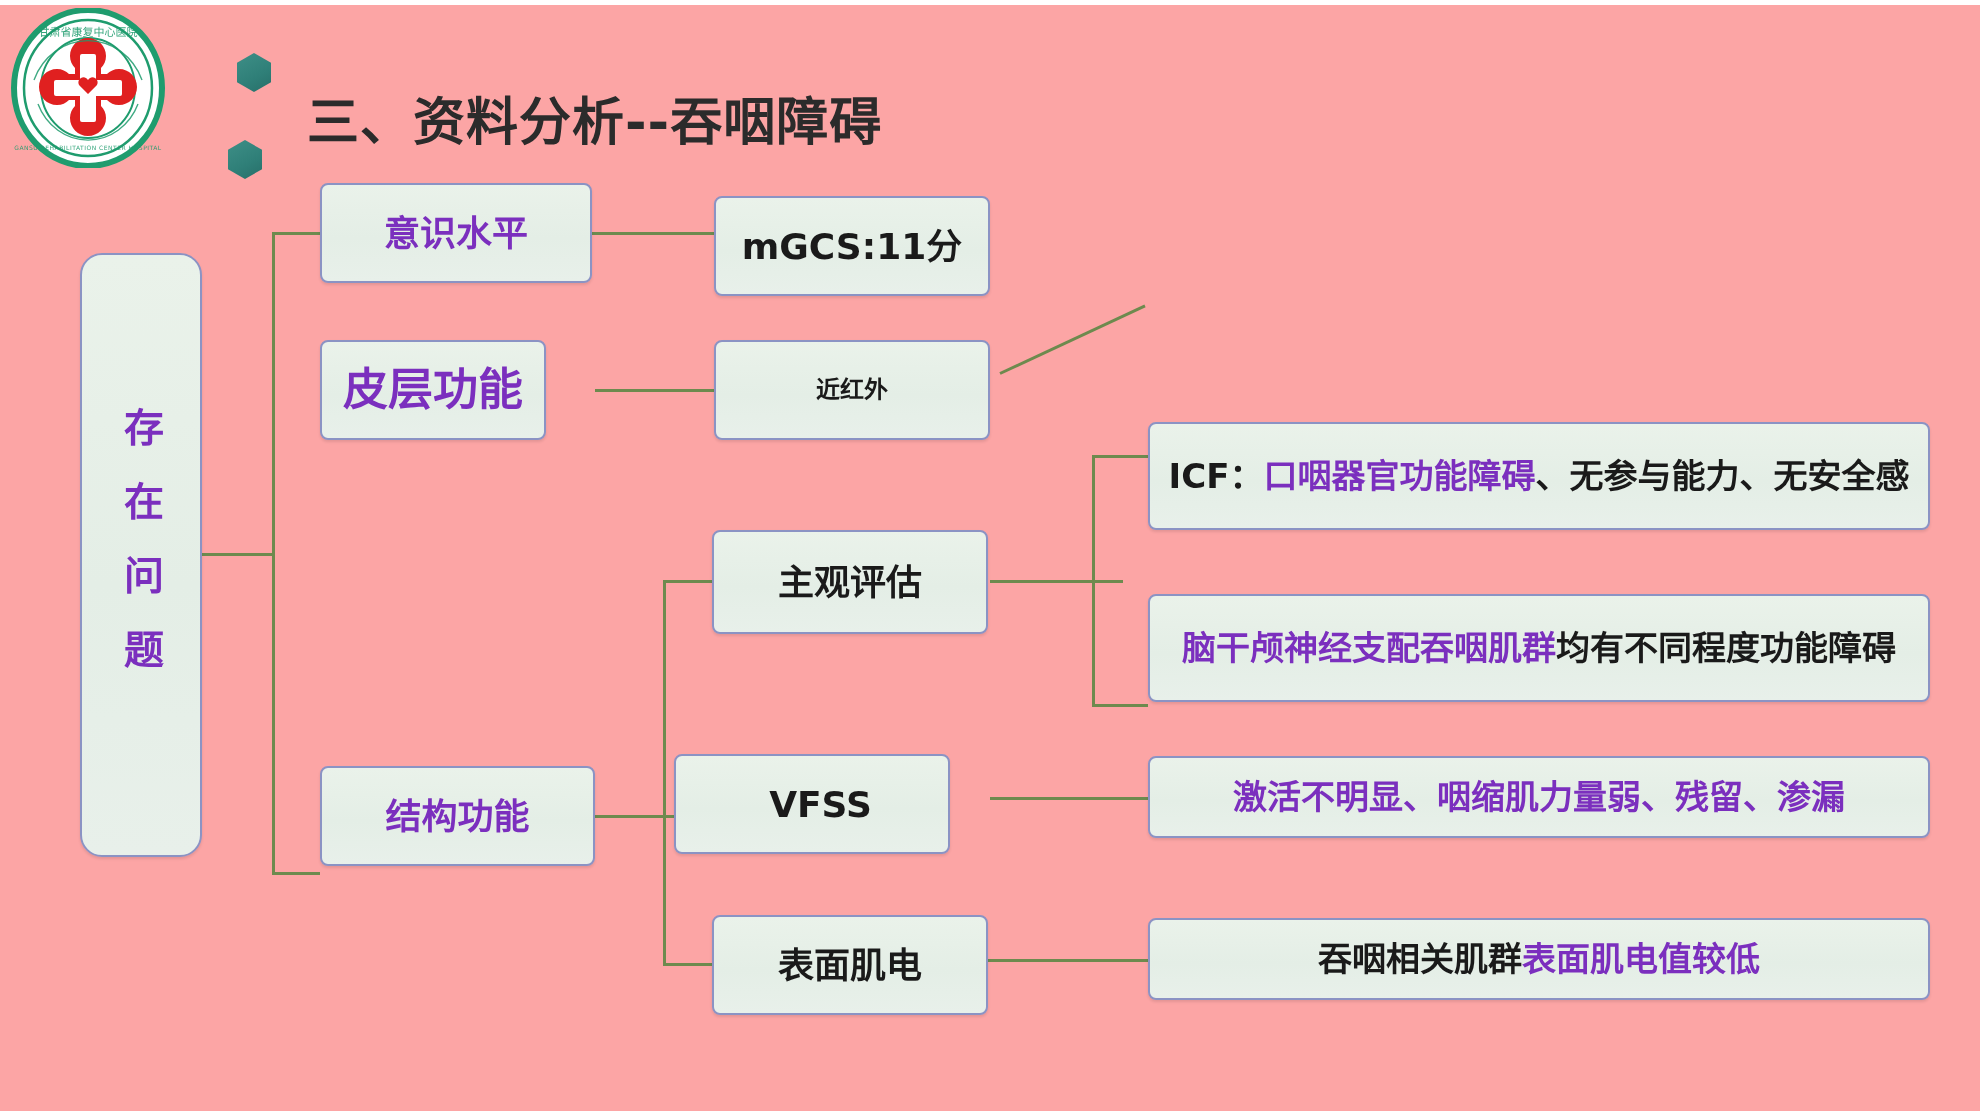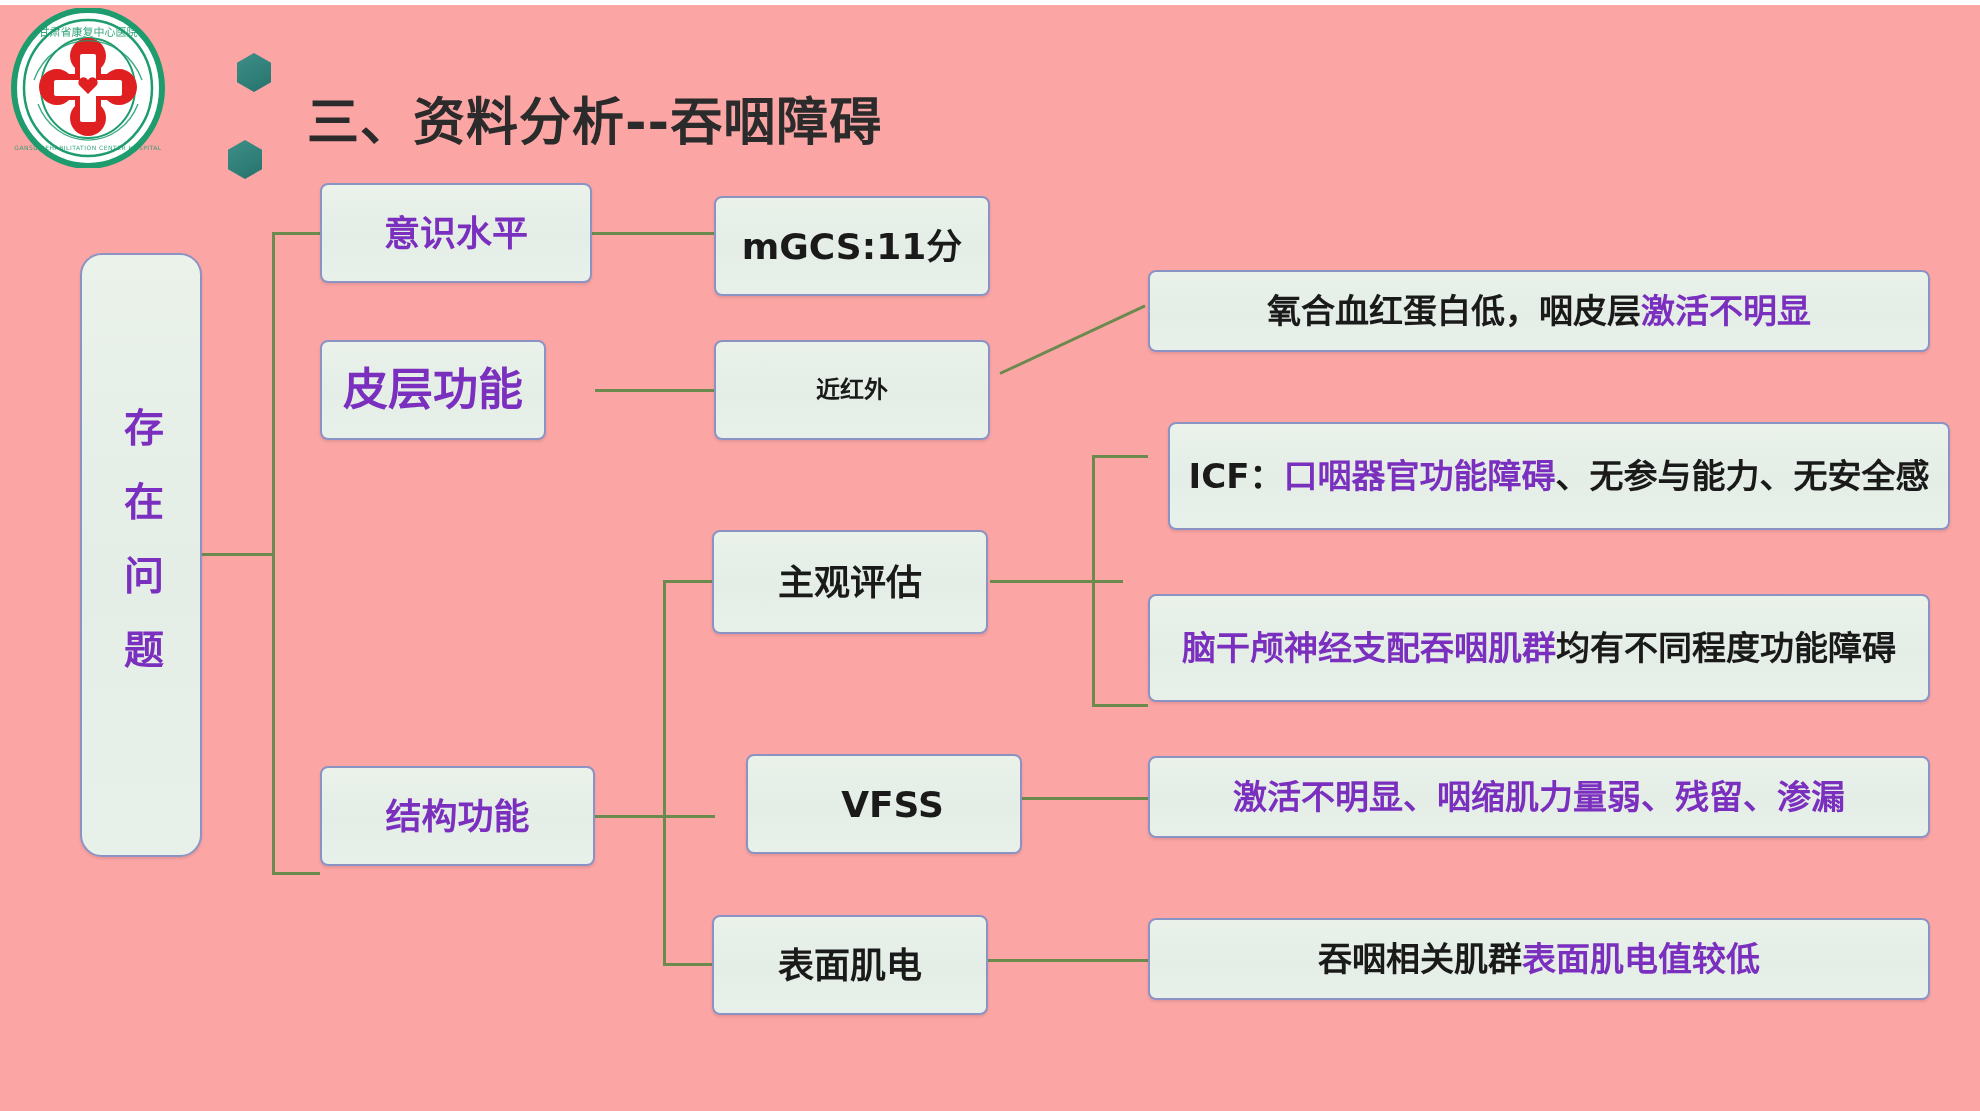--- a/index.html
+++ b/index.html
@@ -103,26 +103,26 @@
 
   
   #node-l2-0 { left: 320px; top: 183px;  width: 272px; height: 100px; font-size: 36px; }
   #node-l2-1 { left: 320px; top: 340px;  width: 226px; height: 100px; font-size: 45px; }
   #node-l2-2 { left: 320px; top: 766px;  width: 275px; height: 100px; font-size: 36px; }
 
   
   #node-l3-0 { left: 714px; top: 196px;  width: 276px; height: 100px; font-size: 36px; text-align: right; }
   #node-l3-1 { left: 714px; top: 340px;  width: 276px; height: 100px; font-size: 24px; }
   #node-l3-2 { left: 712px; top: 530px;  width: 276px; height: 104px; font-size: 36px; }
-  #node-l3-3 { left: 746px; top: 754px;  width: 276px; height: 100px; font-size: 36px; padding-left: 17px; }
+  #node-l3-3 { left: 674px; top: 754px;  width: 276px; height: 100px; font-size: 36px; padding-left: 17px; }
   #node-l3-4 { left: 712px; top: 915px;  width: 276px; height: 100px; font-size: 36px; }
 
   
   #node-l4-0 { left: 1148px; top: 270px; width: 782px; height: 82px;  font-size: 34px; }
-  #node-l4-1 { left: 1148px; top: 422px; width: 782px; height: 108px; font-size: 34px; margin-left: 20px; }
+  #node-l4-1 { left: 1148px; top: 422px; width: 782px; height: 108px; font-size: 34px; }
   #node-l4-2 { left: 1148px; top: 594px; width: 782px; height: 108px; font-size: 34px; }
   #node-l4-3 { left: 1148px; top: 756px; width: 782px; height: 82px;  font-size: 34px; }
   #node-l4-4 { left: 1148px; top: 918px; width: 782px; height: 82px;  font-size: 34px; }
 
   
   .conn {
     position: absolute;
     background: #6d8a4e;
   }
   .conn-h { height: 3px; }
@@ -244,23 +244,20 @@
   <div class="node" id="node-l3-2">
     <span class="inner black">主观评估</span>
   </div>
   <div class="node" id="node-l3-3">
     <span class="inner black">VFSS</span>
   </div>
   <div class="node" id="node-l3-4">
     <span class="inner black">表面肌电</span>
   </div>
 
-  <div class="node" id="node-l4-0">
-    <span class="inner"><span class="black">氧合血红蛋白低，咽皮层</span><span class="purple">激活不明显</span></span>
-  </div>
   <div class="node" id="node-l4-1">
     <span class="inner"><span class="black">ICF：</span><span class="purple">口咽器官功能障碍</span><span class="black">、无参与能力、无安全感</span></span>
   </div>
   <div class="node" id="node-l4-2">
     <span class="inner"><span class="purple">脑干颅神经支配吞咽肌群</span><span class="black">均有不同程度功能障碍</span></span>
   </div>
   <div class="node" id="node-l4-3">
     <span class="inner"><span class="purple">激活不明显、咽缩肌力量弱、残留、渗漏</span></span>
   </div>
   <div class="node" id="node-l4-4">

